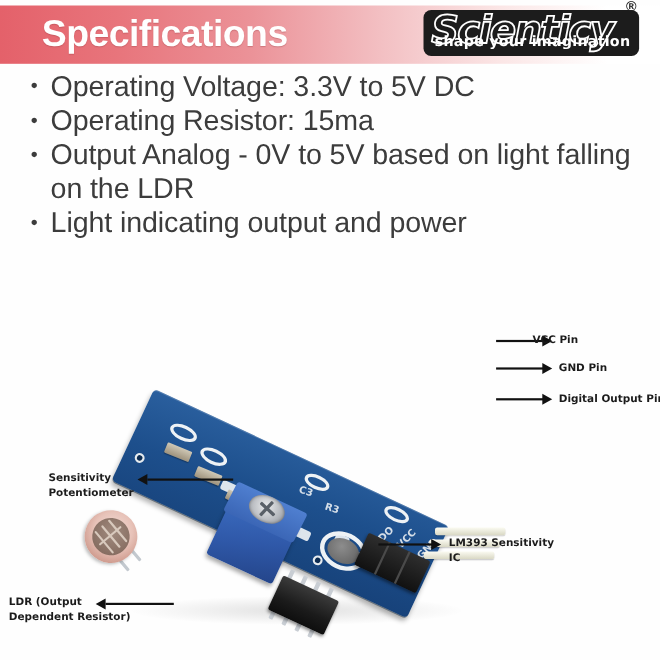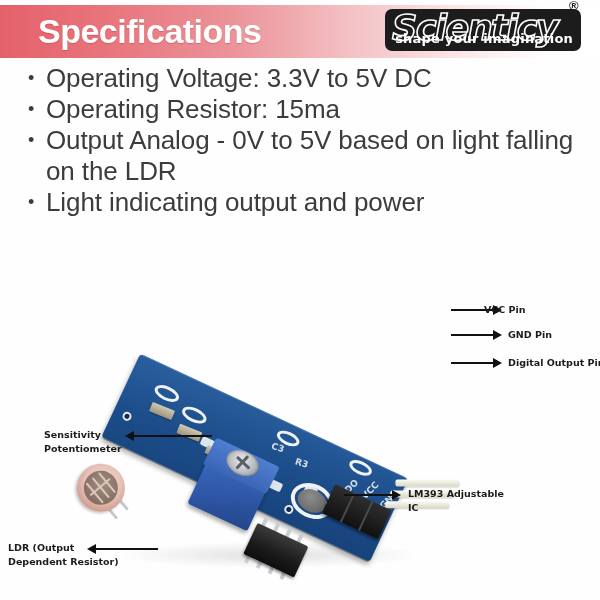--- a/index.html
+++ b/index.html
@@ -451,21 +451,21 @@
     <div class="arrow-line" style="left:134px; top:149px; width:78px;"></div>
     <div class="arrow-head left" style="left:125px; top:145px;"></div>
     <div class="callout-label" style="left:44px; top:142px;">
       <div>Sensitivity</div>
       <div>Potentiometer</div>
     </div>
 
     <div class="arrow-line" style="left:344px; top:208px; width:50px;"></div>
     <div class="arrow-head right" style="left:392px; top:204px;"></div>
     <div class="callout-label" style="left:408px; top:201px;">
-      <div>LM393 Adjustable</div>
+      <div>LM393 Sensitivity</div>
       <div>IC</div>
     </div>
 
     <div class="arrow-line" style="left:96px; top:262px; width:62px;"></div>
     <div class="arrow-head left" style="left:87px; top:258px;"></div>
     <div class="callout-label" style="left:8px; top:255px;">
       <div>LDR (Output</div>
       <div>Dependent Resistor)</div>
     </div>
 

